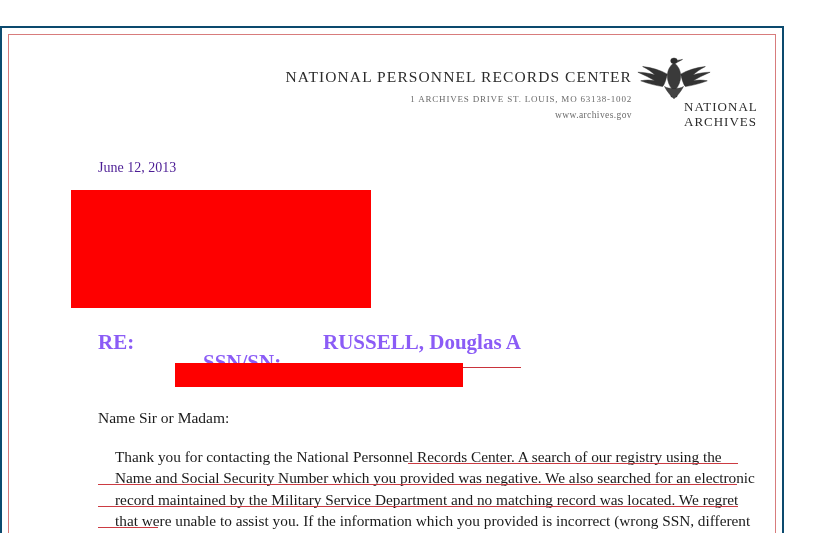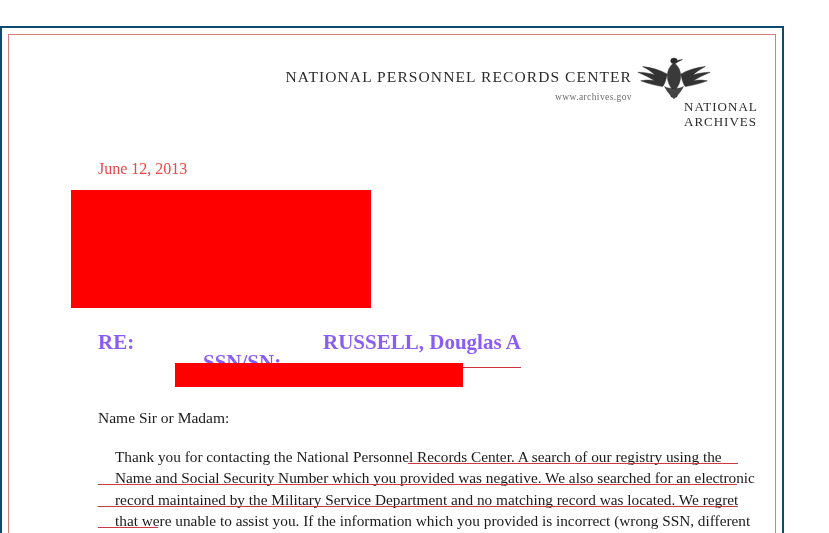--- a/index.html
+++ b/index.html
@@ -100,22 +100,22 @@
     letter-spacing: 1px;
     color: #2b2b2b;
     line-height: 1.12;
   }
 
   
   .date {
     position: absolute;
     left: 86px;
     top: 122px;
-    font-size: 16px;
-    color: #ef4444;
+    font-size: 14px;
+    color: #4c1d95;
   }
   .redaction {
     position: absolute;
     background: #fe0000;
   }
   .redact-address {
     left: 59px;
     top: 152px;
     width: 300px;
     height: 118px;
@@ -190,20 +190,21 @@
 <body>
 
 <div class="page">
   <div class="inner-frame"></div>
 
   <div class="doc">
 
     <div class="letterhead">
       <div class="lh-text">
         <div class="lh-title">NATIONAL PERSONNEL RECORDS CENTER</div>
+        <div class="lh-addr">1 ARCHIVES DRIVE    ST. LOUIS, MO 63138-1002</div>
         <div class="lh-web">www.archives.gov</div>
       </div>
 
       <div class="lh-seal">
         <svg class="eagle" viewBox="0 0 160 100">
           <g fill="#2b2b2b" stroke="#2b2b2b" stroke-width="1">
             <path d="M78 78 C70 70 66 58 66 48 C66 36 72 26 80 20 C88 26 94 36 94 48 C94 58 90 70 82 78 Z" fill="#3a3a3a"></path>
             <path d="M66 44 C52 36 34 30 14 28 C26 34 34 40 40 46 C28 42 16 40 4 40 C18 46 30 52 40 58 C30 56 20 56 10 58 C26 64 42 68 56 70 C60 66 63 56 66 44 Z" fill="#333"></path>
             <path d="M94 44 C108 36 126 30 146 28 C134 34 126 40 120 46 C132 42 144 40 156 40 C142 46 130 52 120 58 C130 56 140 56 150 58 C134 64 118 68 104 70 C100 66 97 56 94 44 Z" fill="#333"></path>
             <ellipse cx="80" cy="16" rx="7" ry="6" fill="#2b2b2b"></ellipse>

